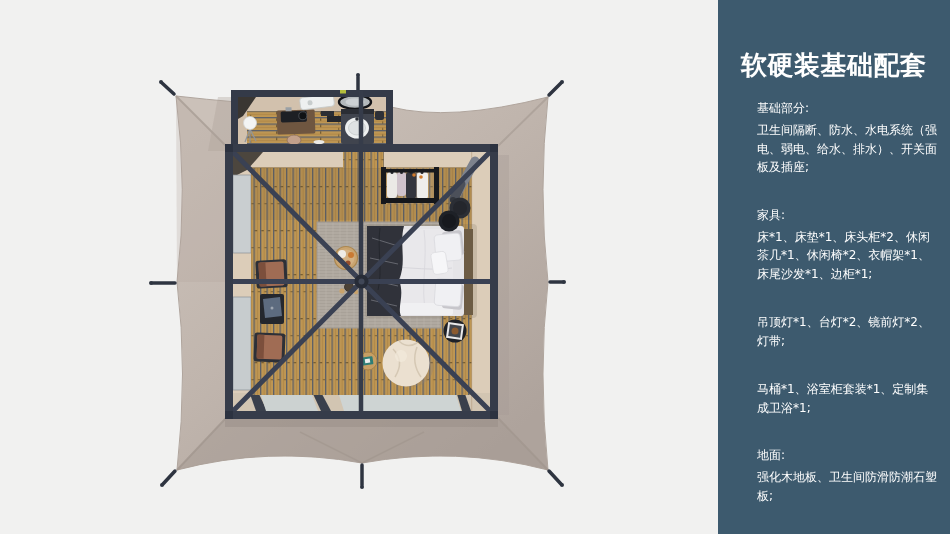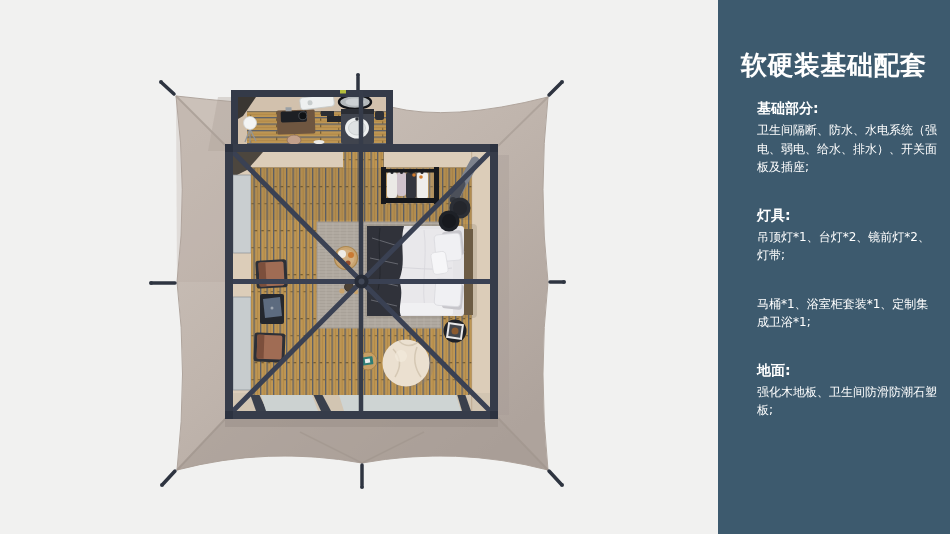--- a/index.html
+++ b/index.html
@@ -3,21 +3,21 @@
 <meta charset="utf-8">
 <style>
   html,body{margin:0;padding:0;background:#e8e8e8;font-family:"DejaVu Sans","Liberation Sans",sans-serif;}
   .stage{position:relative;width:950px;height:534px;background:#f1f1f0;overflow:hidden;}
   .render-area{position:absolute;left:0;top:0;width:718px;height:534px;}
   .render-area svg{display:block;}
   .sidebar{position:absolute;left:718px;top:0;width:232px;height:534px;background:#3d5a6e;color:#ffffff;box-sizing:border-box;}
   .sb-title{margin:50px 12px 0 23px;font-size:26px;line-height:30px;font-weight:bold;letter-spacing:0.5px;white-space:nowrap;}
   .sb-section{margin:30px 12px 0 39px;}
   .sb-section.first{margin-top:20px;}
-  .sb-heading{font-size:14px;font-weight:bold;line-height:17px;margin:0 0 4px 0;}
+  .sb-heading{font-size:12px;font-weight:normal;line-height:17px;margin:0 0 4px 0;}
   .sb-body{font-size:12px;line-height:18.5px;margin:0;}
 </style>
 </head>
 <body>
 
 <div class="stage">
 
   <div class="render-area">
   <svg width="718" height="534" viewBox="0 0 718 534" xmlns="http://www.w3.org/2000/svg">
     <defs>
@@ -317,23 +317,26 @@
   </div>
 
   <div class="sidebar">
     <div class="sb-title">软硬装基础配套</div>
 
     <div class="sb-section first">
       <p class="sb-heading">基础部分:</p>
       <p class="sb-body">卫生间隔断、防水、水电系统（强电、弱电、给水、排水）、开关面板及插座;</p>
     </div>
 
-
     <div class="sb-section">
-      <p class="sb-heading">灯具:</p>
+      <p class="sb-heading">家具:</p>
+      <p class="sb-body">床*1、床垫*1、床头柜*2、休闲茶几*1、休闲椅*2、衣帽架*1、床尾沙发*1、边柜*1;</p>
+    </div>
+
+    <div class="sb-section">
       <p class="sb-body">吊顶灯*1、台灯*2、镜前灯*2、灯带;</p>
     </div>
 
     <div class="sb-section">
       <p class="sb-body">马桶*1、浴室柜套装*1、定制集成卫浴*1;</p>
     </div>
 
     <div class="sb-section">
       <p class="sb-heading">地面:</p>
       <p class="sb-body">强化木地板、卫生间防滑防潮石塑板;</p>

